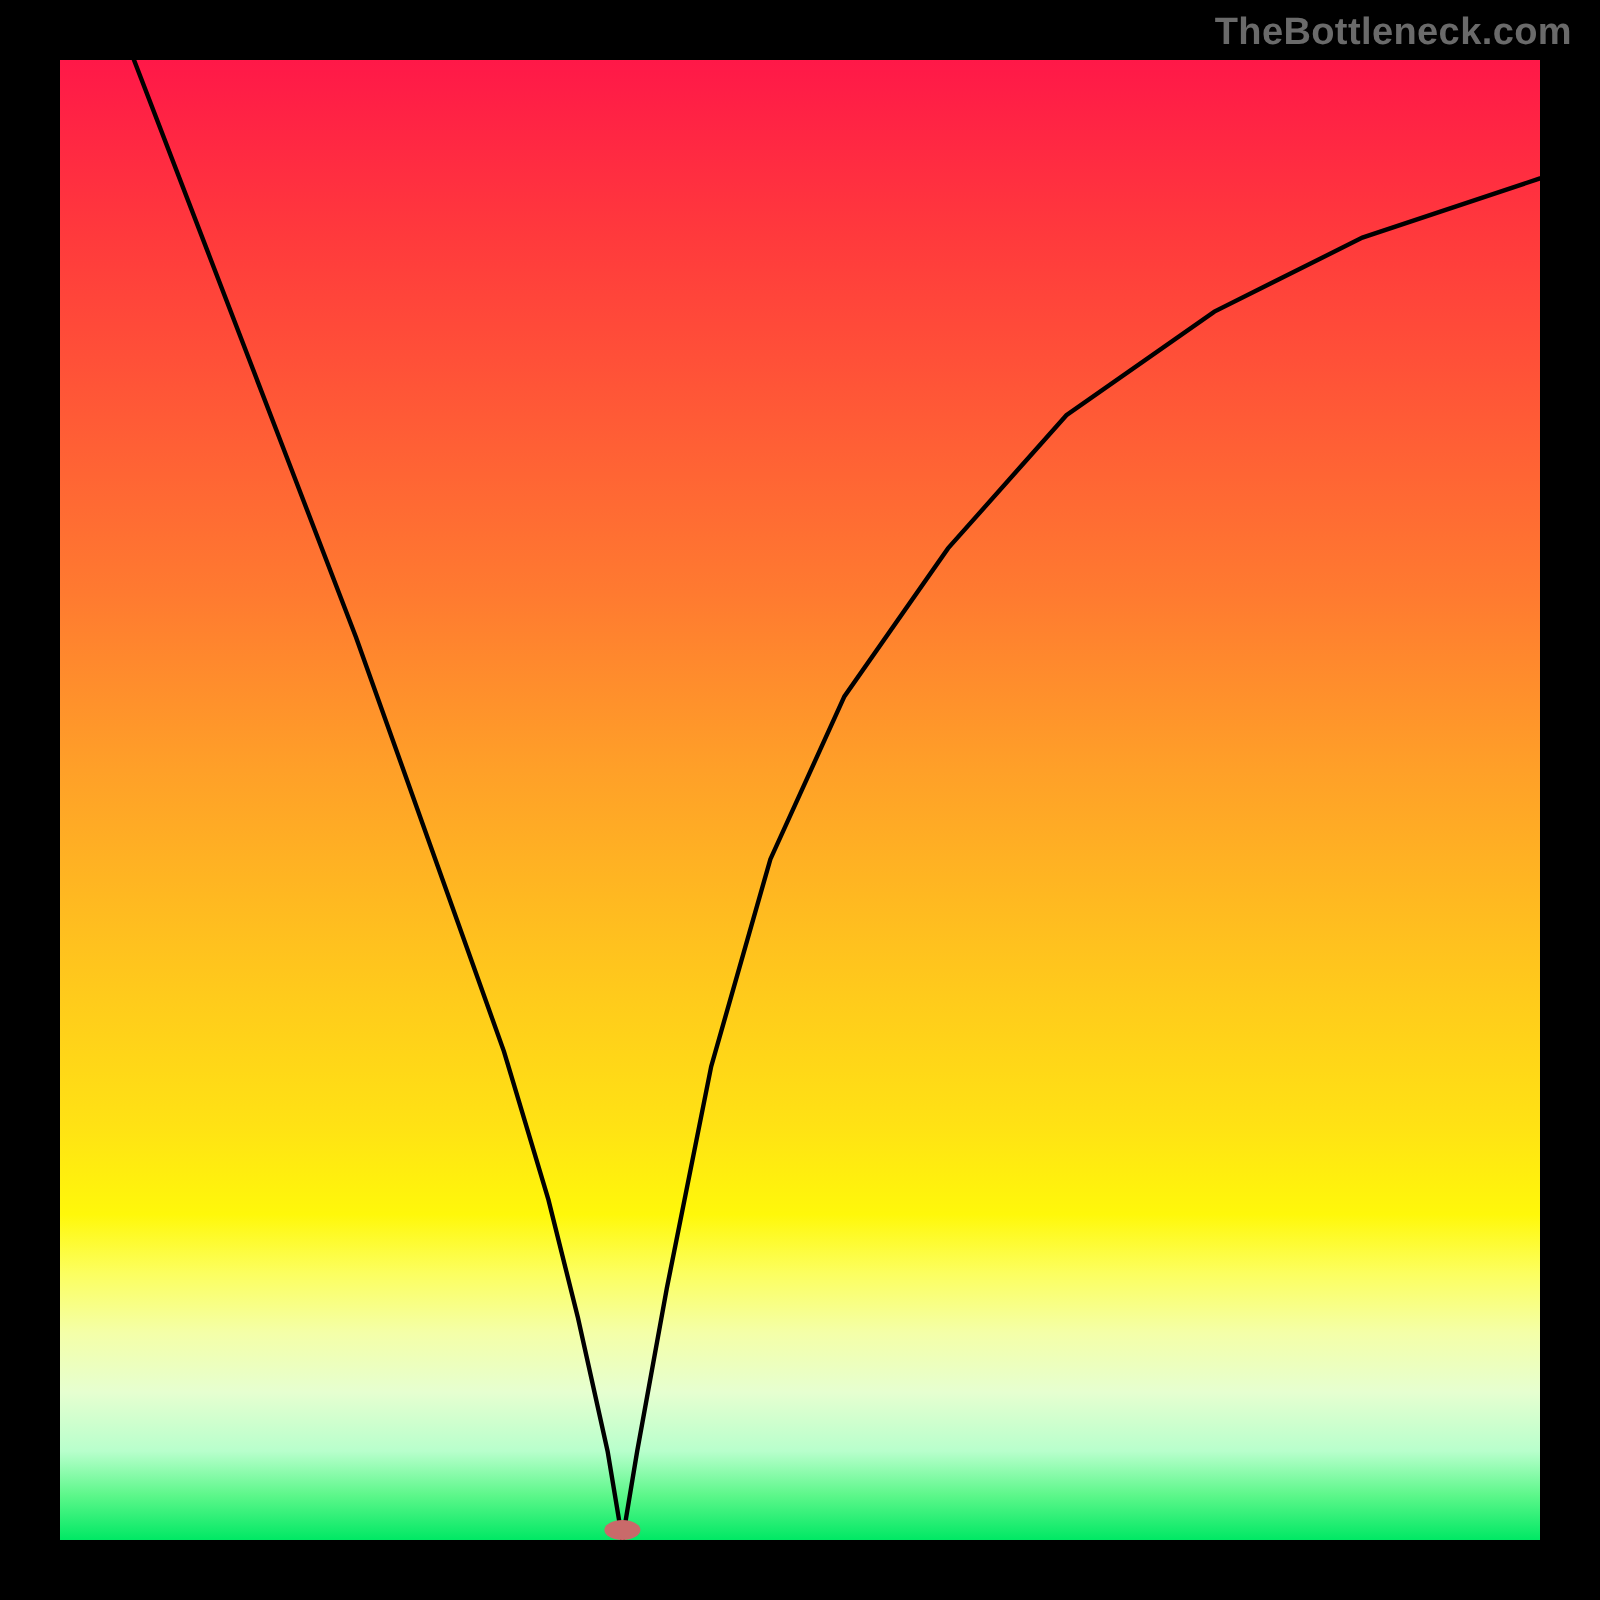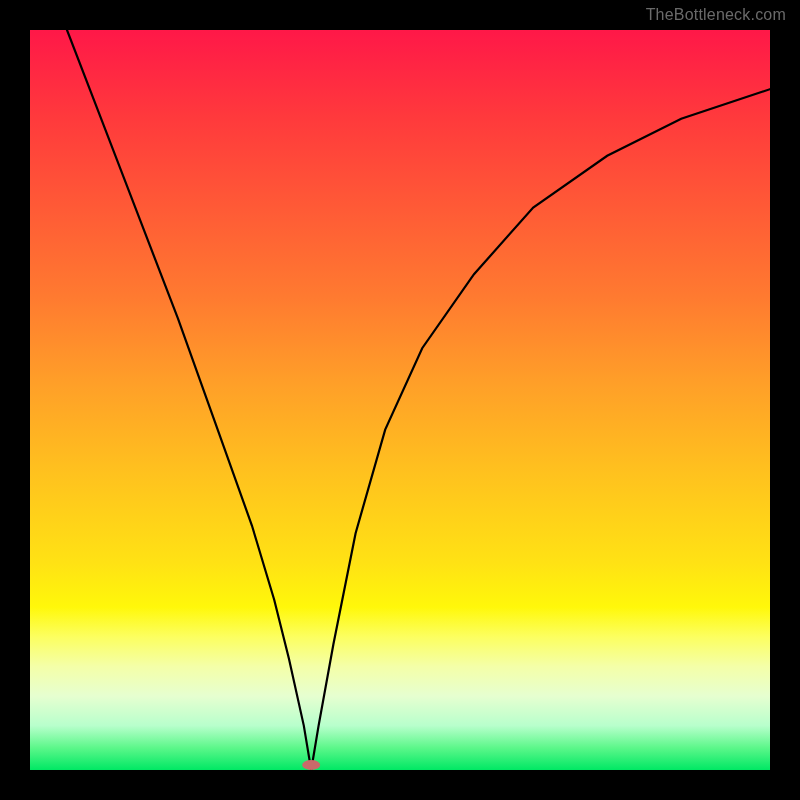--- a/index.html
+++ b/index.html
@@ -39,22 +39,22 @@
       #b8ffcc 94%,
       #5cf78a 97%,
       #00e864 100%
     );
   }
   .watermark {
     position: absolute;
     top: 6px;
     right: 14px;
     color: #6a6a6a;
-    font-size: 16px;
-    font-weight: 400;
+    font-size: 19px;
+    font-weight: 700;
     letter-spacing: 0.2px;
     user-select: none;
   }
   svg.curve {
     position: absolute;
     left: 0;
     top: 0;
     width: 740px;
     height: 740px;
   }

